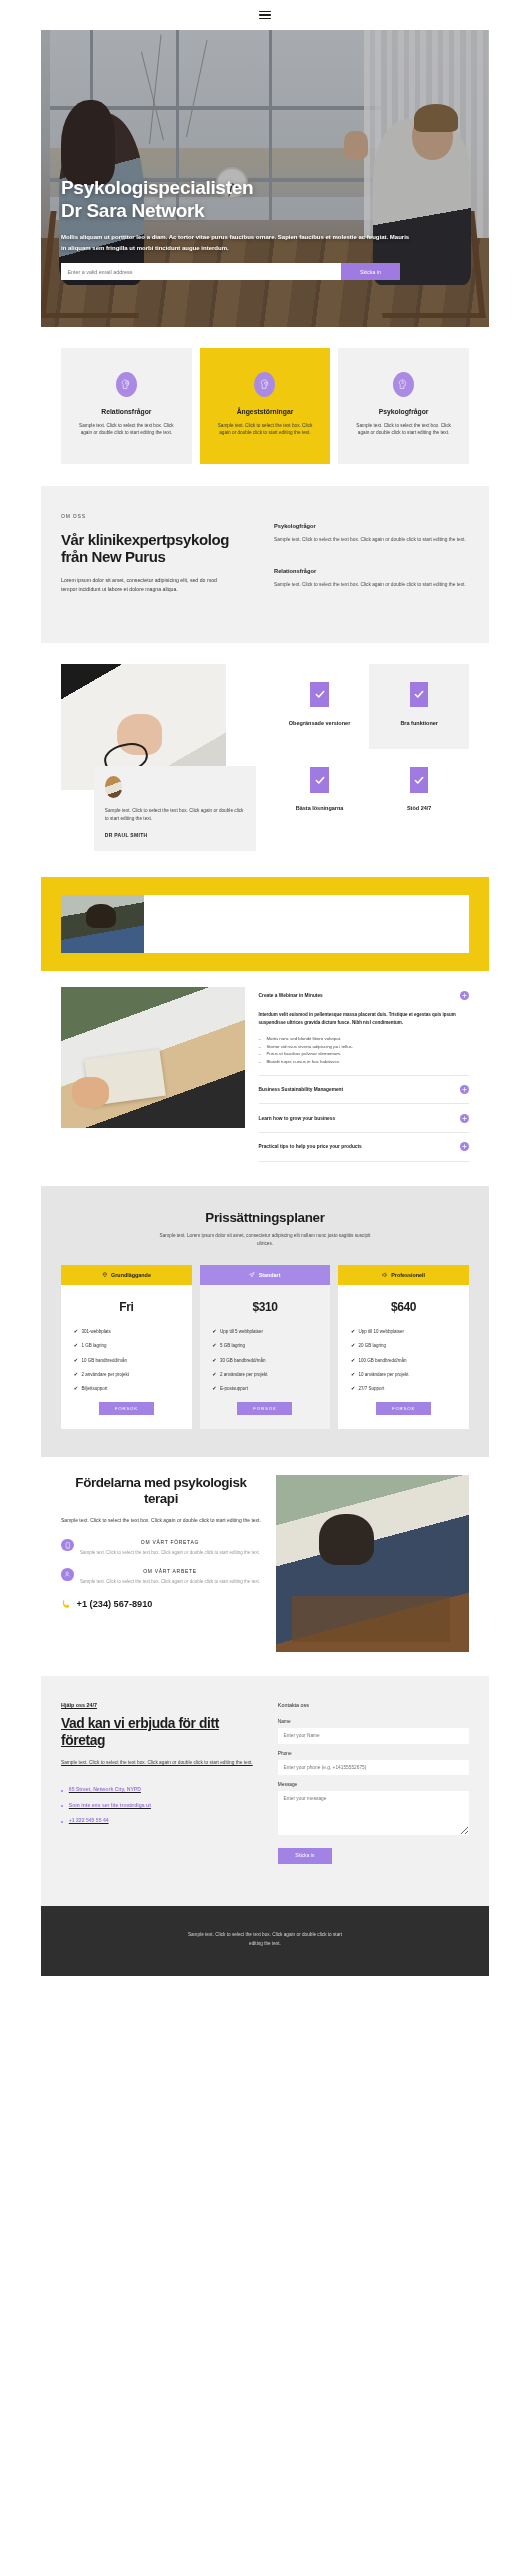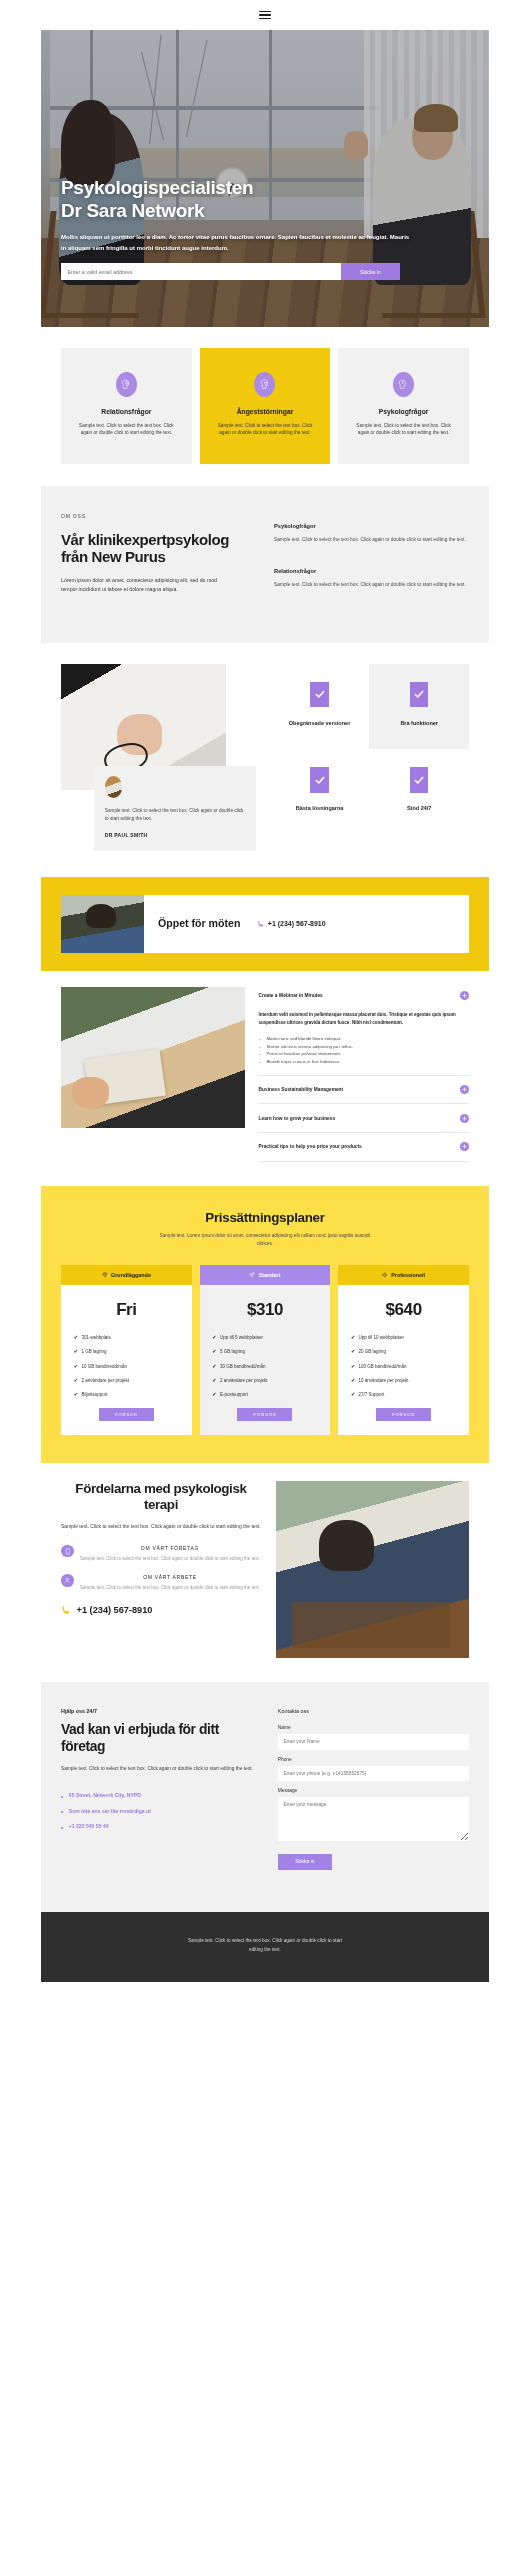--- a/index.html
+++ b/index.html
@@ -237,35 +237,35 @@
   .acc-body { margin-top: 11.3px; }
   .acc-lead { font-size: 4.5px; line-height: 1.76; font-weight: 700; margin-bottom: 7.8px; }
   .acc-ul { list-style: none; }
   .acc-ul li {
     font-size: 4.4px; line-height: 1.74; color:#4a4a4a;
     padding-left: 7.8px; position: relative;
   }
   .acc-ul li::before { content:"–"; position:absolute; left:0; color:#4a4a4a; }
 
   
-  .pricing { background:#fde047; padding: 24px 20px 28px; }
+  .pricing { background:#e5e5e5; padding: 24px 20px 28px; }
   .pr-head { text-align:center; margin-bottom: 17px; }
   .pr-title { font-size: 13.4px; font-weight: 700; letter-spacing:-0.3px; margin-bottom: 7px; }
   .pr-sub { font-size: 4.7px; line-height: 1.72; color:#494949; max-width: 226px; margin: 0 auto; }
   .pr-grid { display:grid; grid-template-columns: repeat(3,1fr); gap: 7.8px; }
   .pr-card { background:#fff; text-align:center; padding-bottom: 14px; }
   .pr-card.featured { background:#f1f1f1; }
   .pr-badge {
     padding: 7px 0; font-size: 5.4px; font-weight: 700;
     display:flex; align-items:center; justify-content:center; gap: 3.5px;
   }
   .pr-badge.yellow { background:#f0c80d; color:#1d1d1d; }
   .pr-badge.purple { background:#a78ae8; color:#ffffff; }
   .pr-badge svg { display:block; }
-  .pr-price { font-size: 17px; font-weight: 700; margin: 15.5px 0 14px; letter-spacing:-0.4px; }
+  .pr-price { font-size: 12px; font-weight: 700; margin: 15.5px 0 14px; letter-spacing:-0.4px; }
   .pr-feats { list-style:none; text-align:left; padding: 0 12.7px; }
   .pr-feats li {
     font-size: 4.5px; color:#343434; line-height: 1.6;
     margin-bottom: 7px; display:flex; gap: 3.5px; align-items: flex-start;
   }
   .pr-tick { color:#1d1d1d; font-size: 5px; line-height: 1.4; }
   .pr-btn {
     margin: 10px auto 0; display:block; width: 55px; height: 12.7px;
     background:#a382e6; color:#fff; border:none; cursor:pointer;
     font-size: 4.4px; letter-spacing: 0.8px; font-family:"Liberation Sans", sans-serif;
@@ -296,21 +296,21 @@
     content:""; position:absolute; left:22%; top:22%; width: 55px; height: 51px;
     background:#2e2722; border-radius: 46% 46% 32% 32%;
   }
   .bn-photo::before {
     content:""; position:absolute; left:8%; bottom:6%; width: 82%; height: 26%;
     background:#6d4a2a; opacity:.7;
   }
 
   
   .contact { background:#f1f1f1; padding: 25.4px 20px 42px; display:flex; gap: 21px; }
-  .ct-left { width: 48%; }
+  .ct-left { width: 48%; text-decoration: underline; }
   .ct-eyebrow { font-size: 5.4px; font-weight: 700; margin-bottom: 8.5px; }
   .ct-title { font-size: 13.8px; line-height: 1.2; font-weight:700; letter-spacing:-0.4px; margin-bottom: 10px; }
   .ct-text { font-size: 4.8px; line-height: 1.78; color:#3c3c3c; margin-bottom: 18.4px; }
   .ct-list { list-style:none; }
   .ct-list li {
     font-size: 5.1px; font-weight: 700; color:#9a7ada; line-height: 1.5;
     margin-bottom: 7.8px; padding-left: 7.8px; position:relative; cursor:pointer;
   }
   .ct-list li::before {
     content:""; position:absolute; left:0; top:3.5px; width: 2.1px; height: 2.1px;
@@ -489,31 +489,20 @@
           </div>
           <div class="feat-label">Stöd 24/7</div>
         </div>
       </div>
     </div>
   </div>
 
   <div class="cta">
     <div class="cta-inner">
       <div class="cta-photo"></div>
-      <div class="cta-body">
-        <div class="cta-title">Öppet för möten</div>
-        <div class="cta-phone">
-          <span>
-            <svg width="7.8" height="7.8" viewBox="0 0 16 16" fill="#a382e6">
-                <path d="M3 1.5c.6 0 1 .3 1.3.9l.8 1.7c.2.5.1 1-.3 1.3l-.7.6c.8 1.6 2.1 2.9 3.7 3.7l.6-.7c.3-.4.8-.5 1.3-.3l1.7.8c.6.3.9.7.9 1.3 0 1.4-1.1 2.5-2.5 2.5C5.4 13.3 2.7 10.6 2.7 4 2.7 2.6 3.8 1.5 5.2 1.5z"></path>
-              </svg>
-          </span>
-          <span>+1 (234) 567-8910</span>
-        </div>
-      </div>
     </div>
   </div>
 
   <div class="accordion">
     <div class="acc-photo"></div>
     <div class="acc-list">
       <div class="acc-item">
         <div class="acc-head">
           <div class="acc-q">Create a Webinar in Minutes</div>
           <div class="acc-plus">

